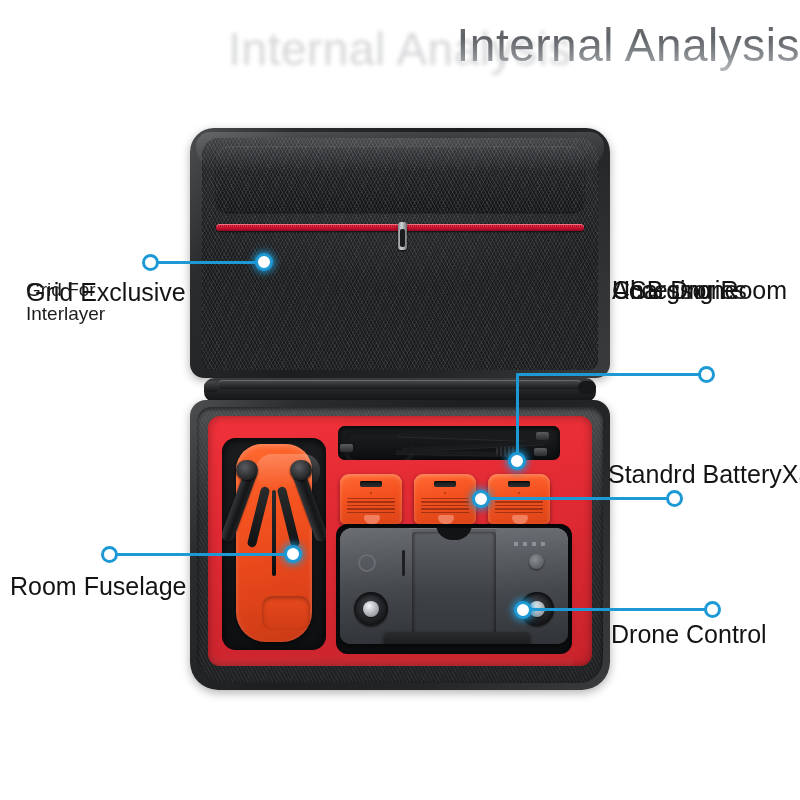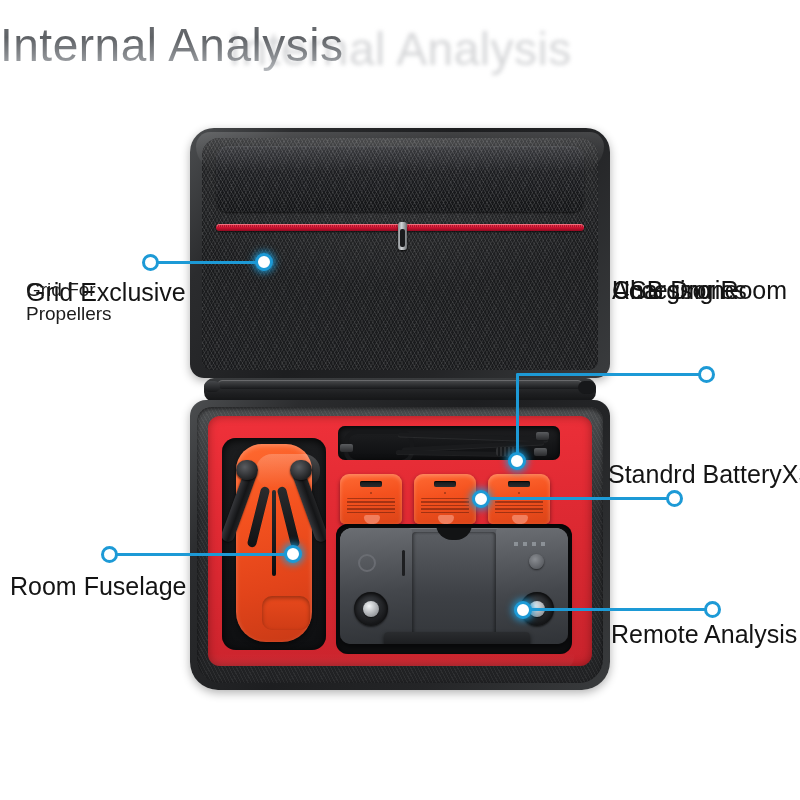--- a/index.html
+++ b/index.html
@@ -3,21 +3,21 @@
 <meta charset="utf-8">
 <style>
   html,body{margin:0;padding:0;}
   body{
     width:800px;height:800px;background:#ffffff;overflow:hidden;
     font-family:"Liberation Sans", sans-serif;position:relative;
   }
   #stage{position:absolute;left:0;top:0;width:800px;height:800px;}
 
   
-  .title-wrap{position:absolute;left:0;top:18px;width:800px;text-align:left;}
+  .title-wrap{position:absolute;left:0;top:18px;width:800px;text-align:right;}
   .title{
     display:inline-block;
     font-size:46px;font-weight:400;letter-spacing:.5px;
     background:linear-gradient(180deg,#6f7276 0%,#5f6266 36%,#8b8e92 72%,#b9bcc0 100%);
     -webkit-background-clip:text;background-clip:text;color:transparent;
     -webkit-text-fill-color:transparent;
     position:relative;
   }
   .title-shadow{
     position:absolute;left:0;top:18px;width:800px;text-align:center;
@@ -416,21 +416,21 @@
     </div>
   </div>
 
   <div>
     <div class="line" style="left:155px;top:261px;width:112px;"></div>
     <div class="ring" style="left:142px;top:254px;"></div>
     <div class="dot" style="left:255px;top:253px;"></div>
     <div class="lbl-block" style="left:26px;top:278px;">
       <div class="lbl">Grid Exclusive</div>
       <div class="lbl sub" style="position:relative;">Grid For</div>
-      <div class="lbl sub" style="position:relative;">Propellers</div>
+      <div class="lbl sub" style="position:relative;">Interlayer</div>
     </div>
   </div>
 
   <div>
     <div class="lbl-block" style="left:612px;top:276px;">
       <div class="lbl">USB Drone</div>
       <div class="lbl">Accessories</div>
       <div class="lbl">Charging Room</div>
     </div>
     <div class="line" style="left:516px;top:373px;width:194px;"></div>
@@ -450,16 +450,16 @@
     <div class="line" style="left:116px;top:553px;width:180px;"></div>
     <div class="ring" style="left:101px;top:546px;"></div>
     <div class="dot" style="left:284px;top:545px;"></div>
     <div class="lbl" style="left:10px;top:572px;">Room Fuselage</div>
   </div>
 
   <div>
     <div class="line" style="left:530px;top:608px;width:186px;"></div>
     <div class="dot" style="left:514px;top:601px;"></div>
     <div class="ring" style="left:704px;top:601px;"></div>
-    <div class="lbl" style="left:611px;top:620px;">Remote Analysis</div>
+    <div class="lbl" style="left:611px;top:620px;">Drone Control</div>
   </div>
 
 </div>
 
 </body></html>

